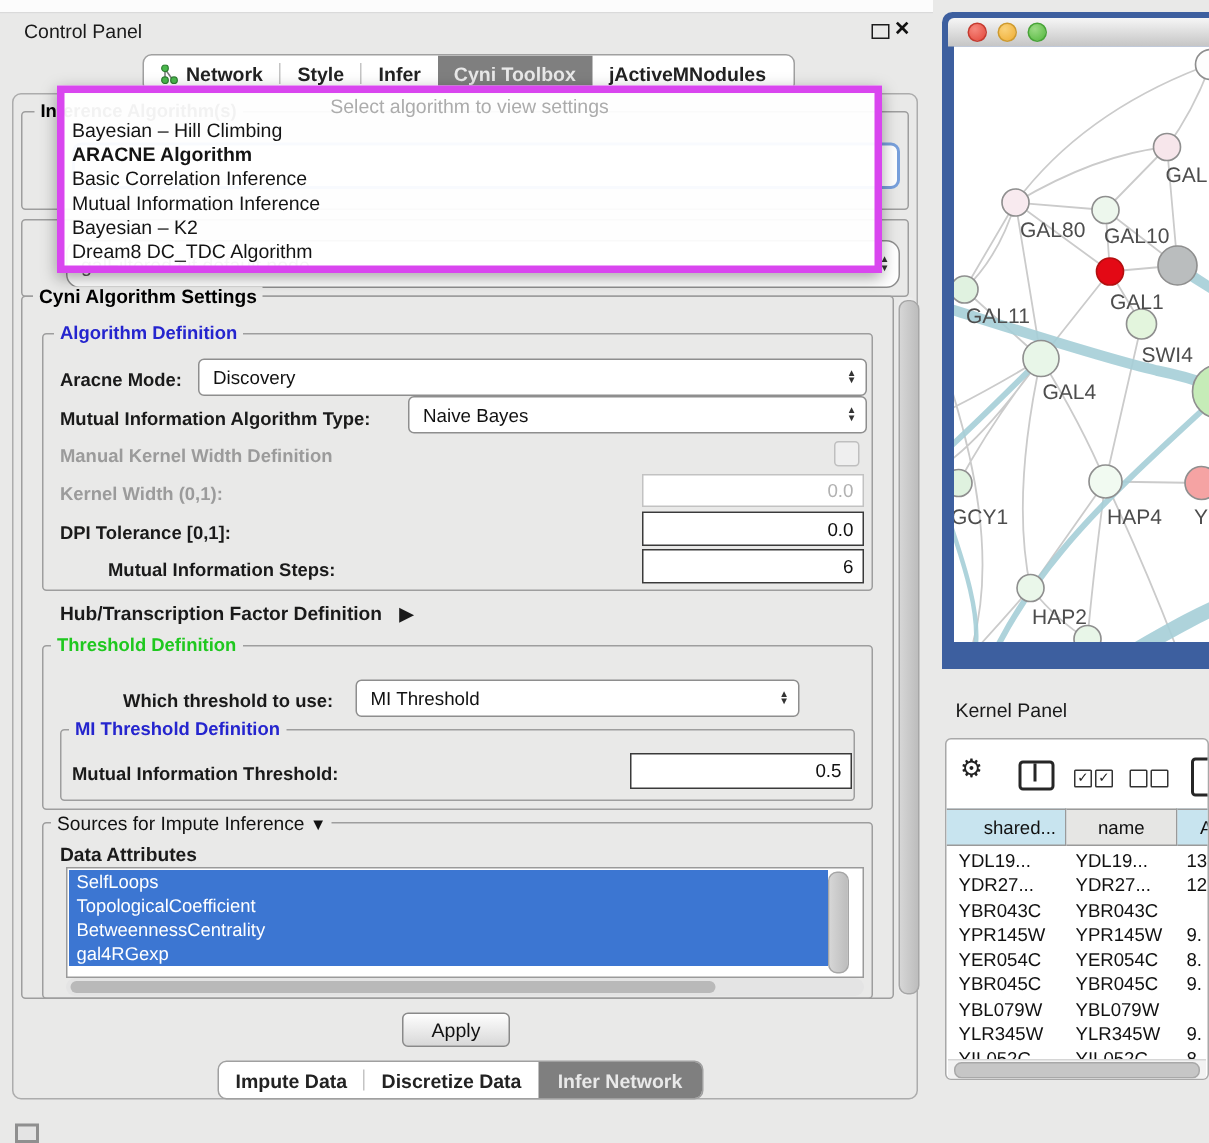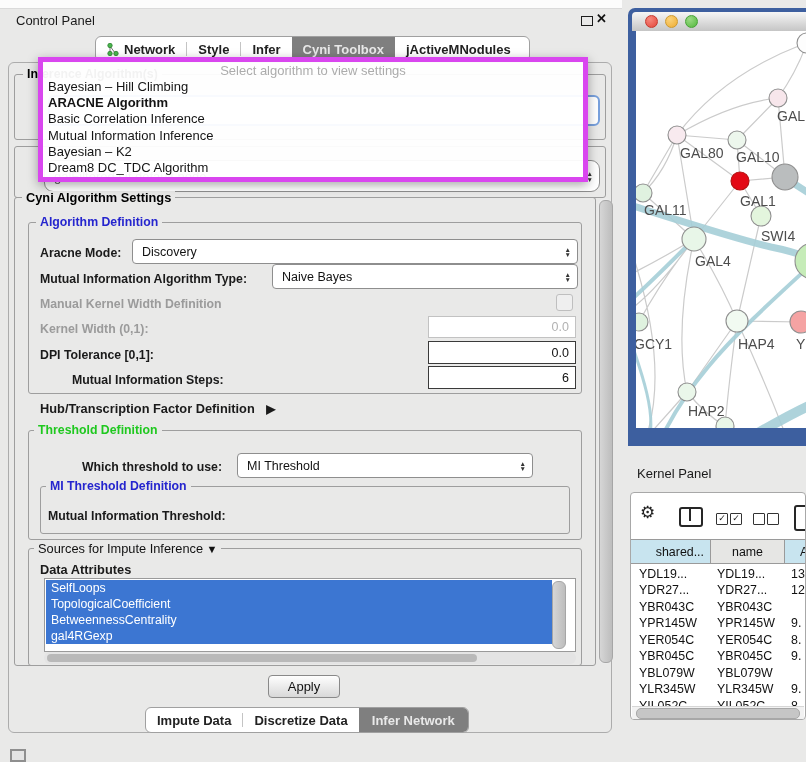--- a/index.html
+++ b/index.html
@@ -158,20 +158,21 @@
     <span>MI Threshold</span>
     <span class="spin">
         <span>▲</span>
         <span>▼</span>
       </span>
   </div>
 
   <div class="grp" style="left:40px;top:486px;width:528px;height:46px;"></div>
   <div class="leg" style="left:46px;top:480px;color:#2525CE;">MI Threshold Definition</div>
   <div class="lbl" style="left:48px;top:509px;">Mutual Information Threshold:</div>
+  <div class="field en" style="left:420px;top:502px;width:148px;height:24px;">0.5</div>
 
   <div class="grp" style="left:28px;top:548px;width:552px;height:116px;"></div>
   <div class="leg" style="left:34px;top:542px;font-weight:normal;font-size:12.8px;color:#111;">
     <span>Sources for Impute Inference</span>
     <span style="font-size:11px;">▼</span>
   </div>
   <div class="lbl" style="left:40px;top:562px;font-size:12.8px;">Data Attributes</div>
 
   <div class="abs" style="left:44px;top:578px;width:532px;height:74px;background:#FFF;border:1px solid #9A9A9A;box-sizing:border-box;overflow:hidden;">
     <div class="sel-item" style="width:501px;margin:1px 0 0 1px;">SelfLoops</div>

